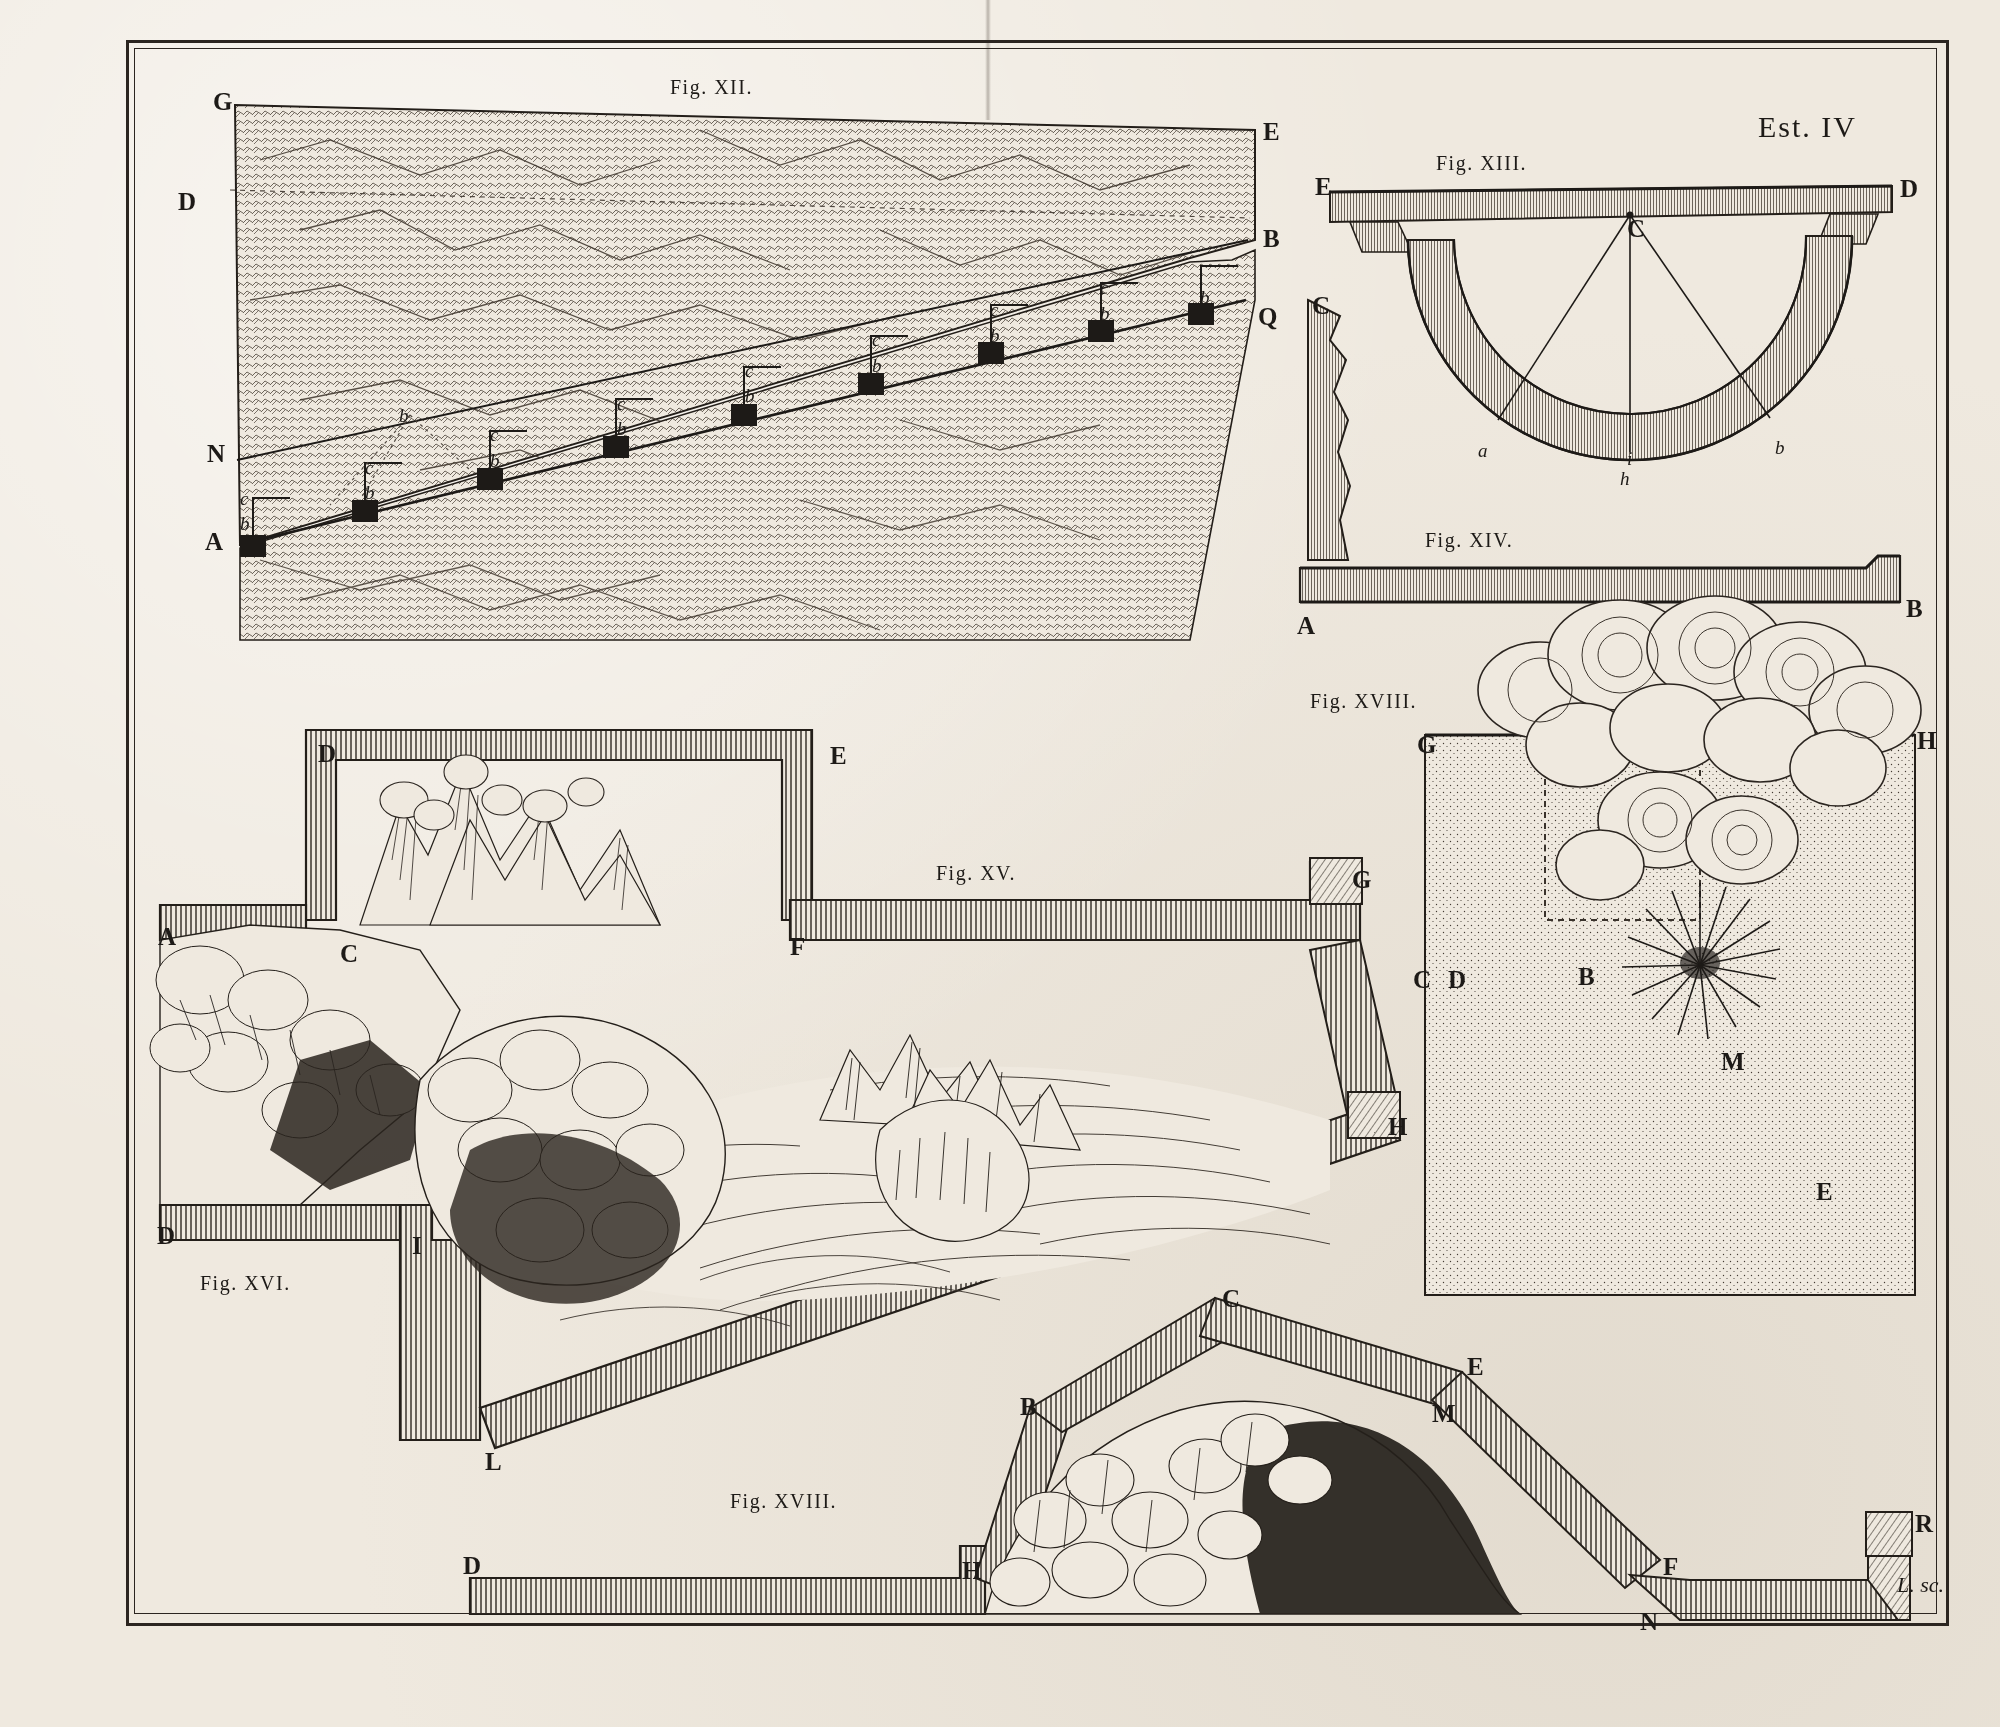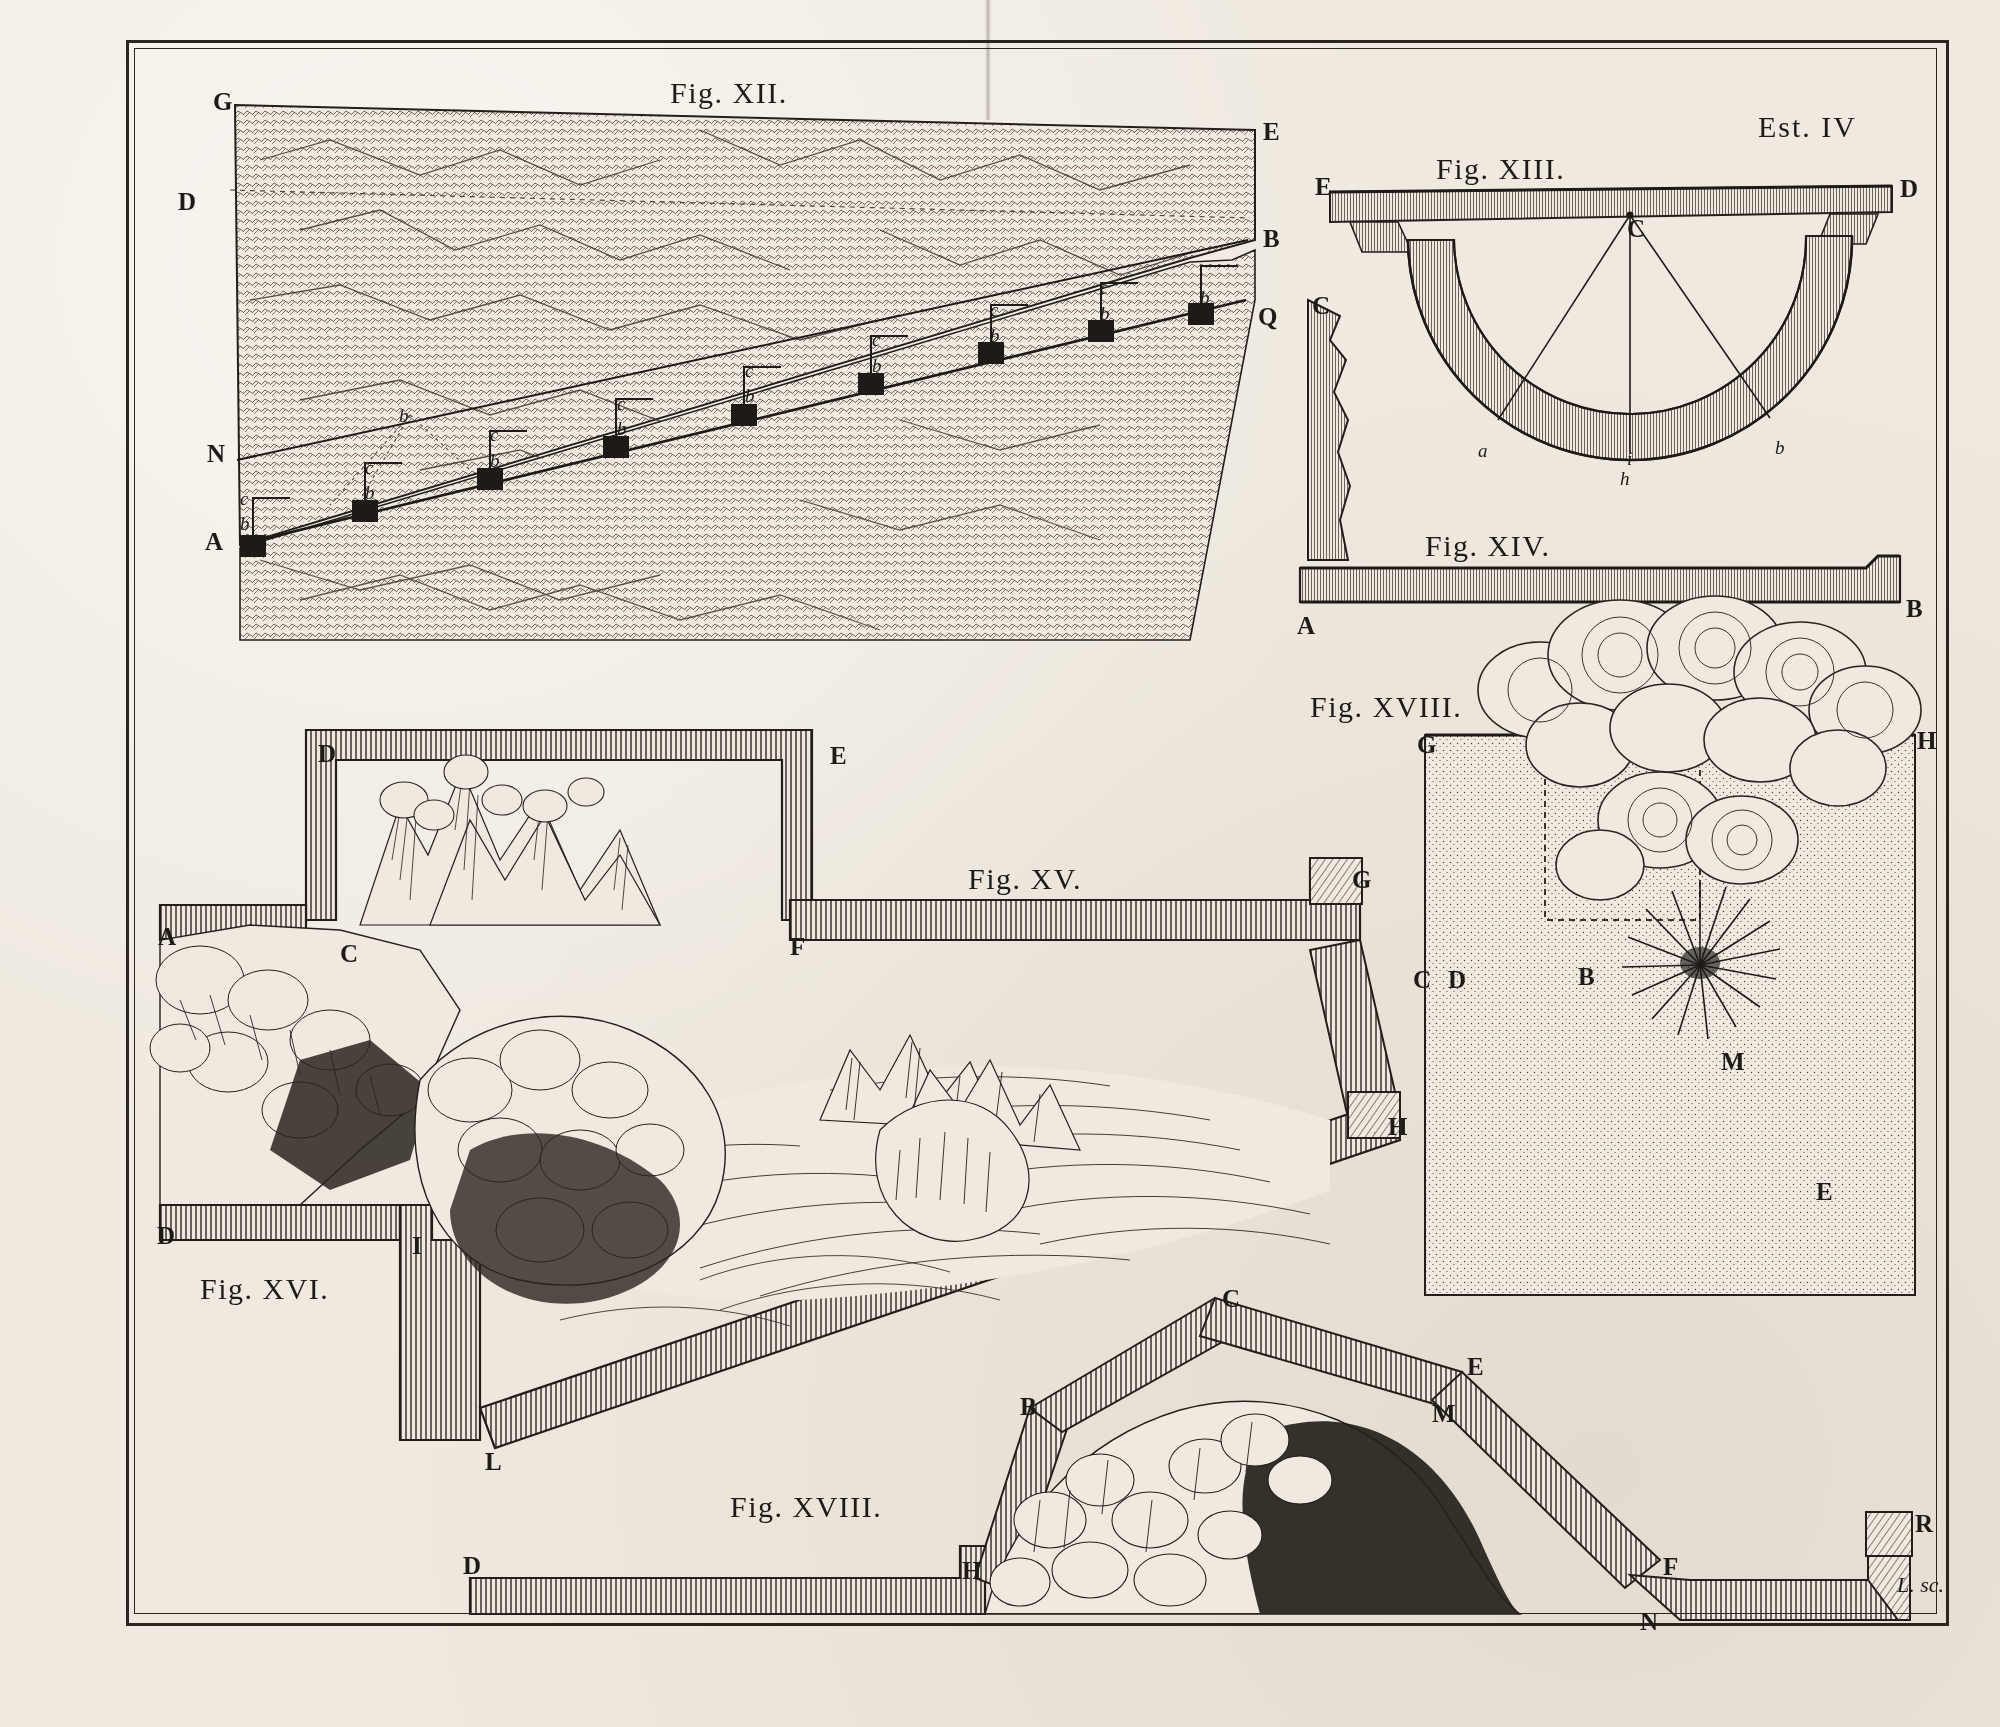--- a/index.html
+++ b/index.html
@@ -48,21 +48,21 @@
     border: 1px solid #2b2520;
   }
   .lbl {
     position: absolute;
     color: #1d1a17;
     font-family: "Liberation Serif", serif;
     white-space: nowrap;
     user-select: none;
   }
   .fig-title {
-    font-size: 30px;
+    font-size: 20px;
     letter-spacing: 1.5px;
   }
   .pt {
     font-size: 25px;
     font-weight: bold;
     font-style: normal;
   }
   .pt-small {
     font-size: 19px;
     font-style: italic;
@@ -423,21 +423,21 @@
     </g>
   </svg>
 
   <div class="plate-border-outer"></div>
   <div class="plate-border-inner"></div>
 
   <div id="labels">
       <div class="lbl fig-title" style="left: 670px; top: 76px;">Fig. XII.</div>
       <div class="lbl fig-title" style="left: 1425px; top: 152px; margin-left: 11px;">Fig. XIII.</div>
       <div class="lbl fig-title" style="left: 1425px; top: 529px;">Fig. XIV.</div>
-      <div class="lbl fig-title" style="left: 968px; top: 862px;">Fig. XV.</div>
+      <div class="lbl fig-title" style="left: 936px; top: 862px;">Fig. XV.</div>
       <div class="lbl fig-title" style="left: 200px; top: 1272px;">Fig. XVI.</div>
       <div class="lbl fig-title" style="left: 730px; top: 1490px;">Fig. XVIII.</div>
       <div class="lbl fig-title" style="left: 1310px; top: 690px; text-align: center;">Fig. XVIII.</div>
       <div class="lbl pt" style="left: 213px; top: 88px;">G</div>
       <div class="lbl pt" style="left: 1263px; top: 118px;">E</div>
       <div class="lbl pt" style="left: 178px; top: 188px;">D</div>
       <div class="lbl pt" style="left: 1263px; top: 225px;">B</div>
       <div class="lbl pt" style="left: 1258px; top: 303px;">Q</div>
       <div class="lbl pt" style="left: 207px; top: 440px;">N</div>
       <div class="lbl pt" style="left: 205px; top: 528px;">A</div>

